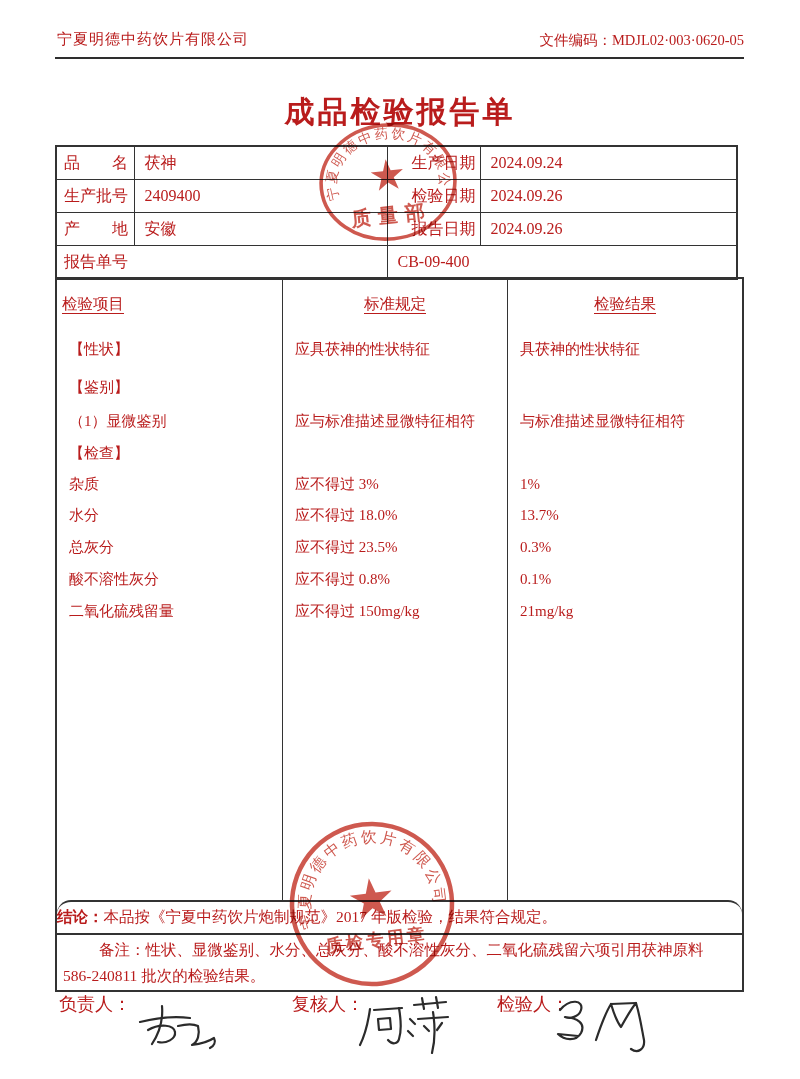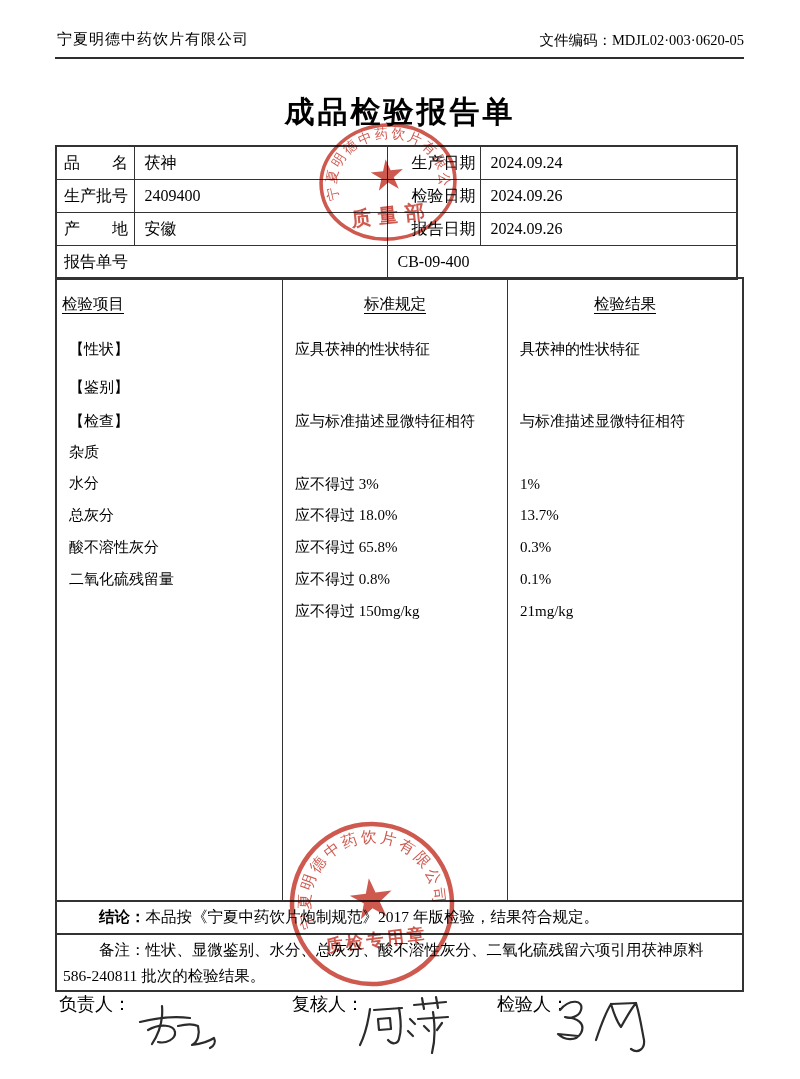--- a/index.html
+++ b/index.html
@@ -1,18 +1,18 @@
 <!DOCTYPE html>
 <html><head>
 <meta charset="utf-8">
 <style>
   html,body{margin:0;padding:0;background:#e8e8e8;}
   .sheet{
     position:relative;width:800px;height:1079px;background:#ffffff;
-    font-family:"Liberation Serif","DejaVu Serif",serif;color:#000000;
+    font-family:"Liberation Serif","DejaVu Serif",serif;color:#b91c1c;
     overflow:hidden;margin:0 auto;
   }
   
   .hdr-company{position:absolute;left:57px;top:30px;font-size:15px;letter-spacing:1px;}
   .hdr-code{position:absolute;right:56px;top:31px;font-size:14.5px;}
   .hdr-rule{position:absolute;left:55px;top:57px;width:689px;height:2px;background:#2e2e2e;}
   
   .doc-title{position:absolute;left:0;top:92px;width:800px;text-align:center;
     font-size:30px;font-weight:bold;letter-spacing:3px;}
   
@@ -29,21 +29,21 @@
   .t2-col.c2{width:225px;border-right:1.5px solid #333;}
   .t2-col.c3{flex:1;}
   .t2-head{height:50px;display:flex;align-items:center;font-size:15.5px;}
   .c1 .t2-head{padding-left:5px;}
   .c2 .t2-head,.c3 .t2-head{justify-content:center;}
   .t2-head span{text-decoration:underline;text-underline-offset:4px;}
   .cell{display:flex;align-items:center;font-size:15px;padding-left:12px;box-sizing:border-box;}
   .h40{height:40px}.h36{height:36px}.h32{height:32px}.h30{height:30px}
   
   .t2-conc{border-top:2px solid #333;height:33px;display:flex;align-items:center;
-    padding-left:42px;font-size:15.5px;box-sizing:border-box;}
+    font-size:15.5px;box-sizing:border-box;border-radius:14px;}
   .t2-conc b{font-weight:bold;}
   .t2-remark{border-top:2px solid #333;height:55px;box-sizing:border-box;
     font-size:15.5px;line-height:26px;padding:2px 8px 0 6px;text-indent:36px;}
   
   .sig-label{position:absolute;font-size:18px;top:976px;margin-top:16px;}
   .sig{position:absolute;}
   .sig path{fill:none;stroke:#2b2b2b;stroke-width:2.2;stroke-linecap:round;stroke-linejoin:round;}
   
   .stamp{position:absolute;mix-blend-mode:multiply;opacity:.85;pointer-events:none;}
   .stamp text{font-family:"Liberation Serif","DejaVu Serif",serif;}
@@ -93,38 +93,39 @@
     </table>
 
   <div class="t2">
     <div class="t2-cols">
       <div class="t2-col c1">
         <div class="t2-head">
             <span>检验项目</span>
           </div>
         <div class="cell h40">【性状】</div>
         <div class="cell h36">【鉴别】</div>
+        <div class="cell h32">（1）显微鉴别</div>
         <div class="cell h32">【检查】</div>
         <div class="cell h30">杂质</div>
         <div class="cell h32">水分</div>
         <div class="cell h32">总灰分</div>
         <div class="cell h32">酸不溶性灰分</div>
         <div class="cell h32">二氧化硫残留量</div>
       </div>
       <div class="t2-col c2">
         <div class="t2-head">
             <span>标准规定</span>
           </div>
         <div class="cell h40">应具茯神的性状特征</div>
         <div class="cell h36"></div>
         <div class="cell h32">应与标准描述显微特征相符</div>
         <div class="cell h32"></div>
         <div class="cell h30">应不得过 3%</div>
         <div class="cell h32">应不得过 18.0%</div>
-        <div class="cell h32">应不得过 65.8%</div>
+        <div class="cell h32">应不得过 23.5%</div>
         <div class="cell h32">应不得过 0.8%</div>
         <div class="cell h32">应不得过 150mg/kg</div>
       </div>
       <div class="t2-col c3">
         <div class="t2-head">
             <span>检验结果</span>
           </div>
         <div class="cell h40">具茯神的性状特征</div>
         <div class="cell h36"></div>
         <div class="cell h32">与标准描述显微特征相符</div>

